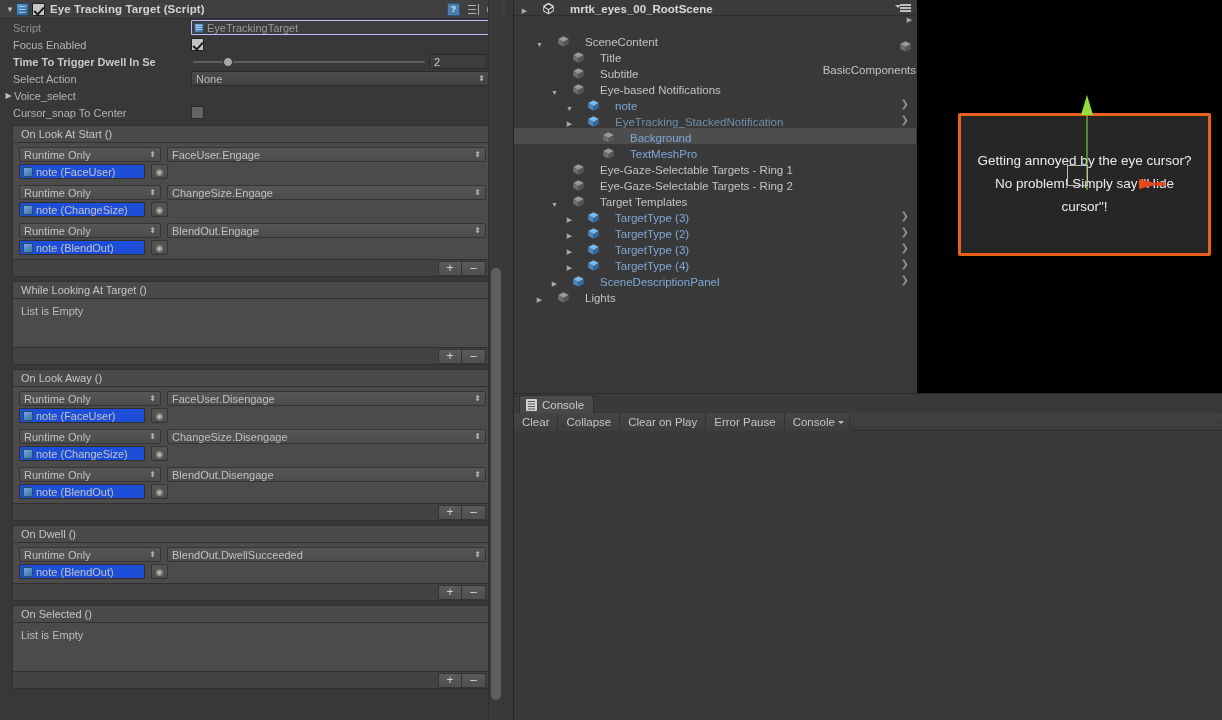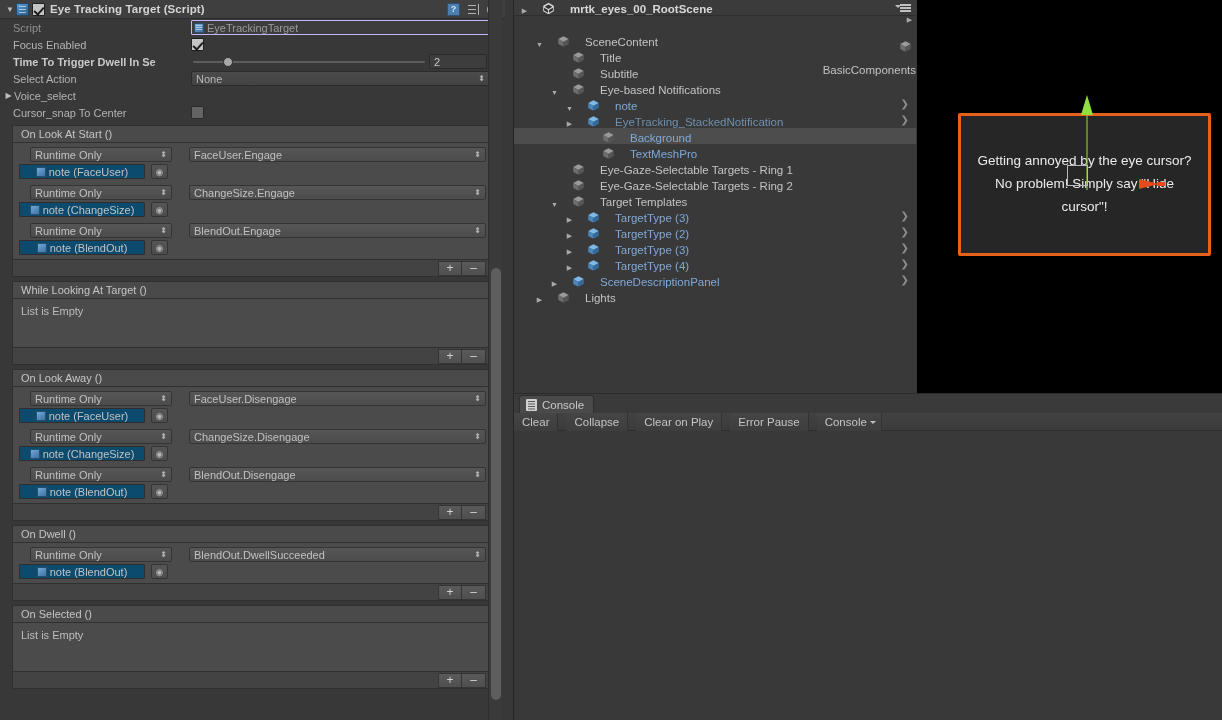--- a/index.html
+++ b/index.html
@@ -154,30 +154,29 @@
   .evt-entry { margin-bottom: 6px; }
   .evt-entry:last-child { margin-bottom: 2px; }
   .evt-line { display: flex; gap: 6px; align-items: center; height: 15px; }
   .evt-line + .evt-line { margin-top: 2px; }
   .evt-dd {
     width: 142px; flex: 0 0 142px; height: 15px;
     background: linear-gradient(to bottom,#565656,#4c4c4c);
     border: 1px solid #343434; border-radius: 2px;
     display: flex; align-items: center; padding: 0 4px; color: #c1c1c1;
     position: relative;
-    margin-left: 11px;
   }
   .evt-dd.wide { flex: 1; width: auto; }
   .evt-dd .caret { position: absolute; right: 4px; top: 1px; font-size: 8px; line-height: 12px; color: #b4b4b4; }
   .evt-dd .caret::after { content: "\2B0D"; }
   .evt-obj {
     width: 126px; flex: 0 0 126px; height: 15px;
-    background: #0c4a6e; border: 1px solid #2e2e2e; border-radius: 1px;
+    background: #1d4ed8; border: 1px solid #2e2e2e; border-radius: 1px;
     display: flex; align-items: center; padding: 4px 3px; color: #c2c2c2;
-    overflow: hidden; white-space: nowrap; justify-content: center;
+    overflow: hidden; white-space: nowrap;
   }
   .evt-picker {
     width: 17px; height: 15px; flex: 0 0 17px;
     background: linear-gradient(to bottom,#565656,#4c4c4c);
     border: 1px solid #343434; border-radius: 2px;
     display: flex; align-items: center; justify-content: center;
     color: #b6b6b6; font-size: 9px;
   }
   .evt-footer {
     display: flex; justify-content: flex-end;
@@ -285,21 +284,21 @@
     width: 11px; height: 12px; background: #d2d2d2; border-radius: 1px; position: relative;
   }
   .tab-icon::after {
     content: ""; position: absolute; left: 2px; top: 2px; right: 2px;
     height: 1px; background: #5a5a5a;
     box-shadow: 0 2.5px 0 #5a5a5a, 0 5px 0 #5a5a5a, 0 7.5px 0 #5a5a5a;
   }
   .console-tab span { color: #c8c8c8; font-size: 11.5px; }
   .console-toolbar {
     height: 18px; background: linear-gradient(to bottom,#424242,#3b3b3b);
-    border-bottom: 1px solid #2d2d2d; display: flex; align-items: center; gap: 8px;
+    border-bottom: 1px solid #2d2d2d; display: flex; align-items: center;
   }
   .tb-btn {
     height: 18px; padding: 0 8px; display: flex; align-items: center;
     color: #c5c5c5; font-size: 11.5px; border-right: 1px solid #323232;
     background: linear-gradient(to bottom,#454545,#3d3d3d);
   }
   .tb-btn.drop { padding-right: 14px; position: relative; }
   .tb-btn.drop::after {
     content: ""; position: absolute; right: 5px; top: 8px;
     border-left: 3px solid transparent; border-right: 3px solid transparent;

